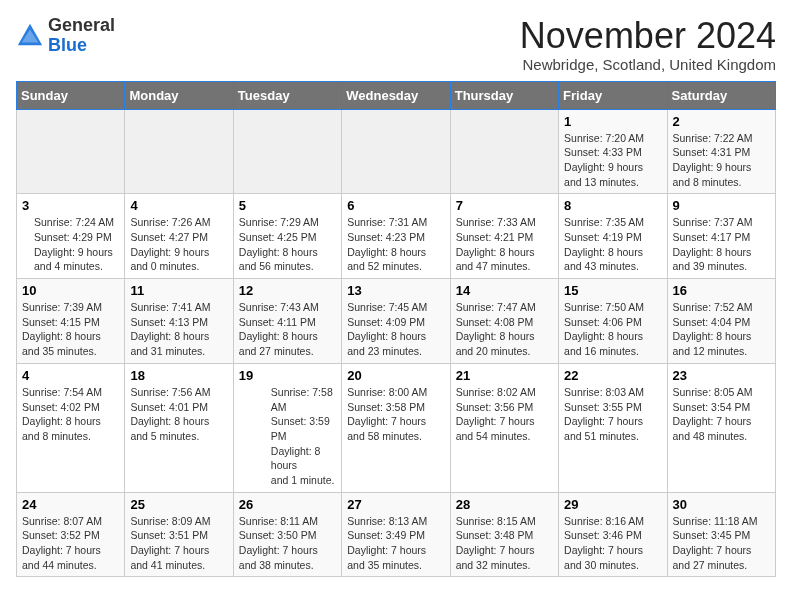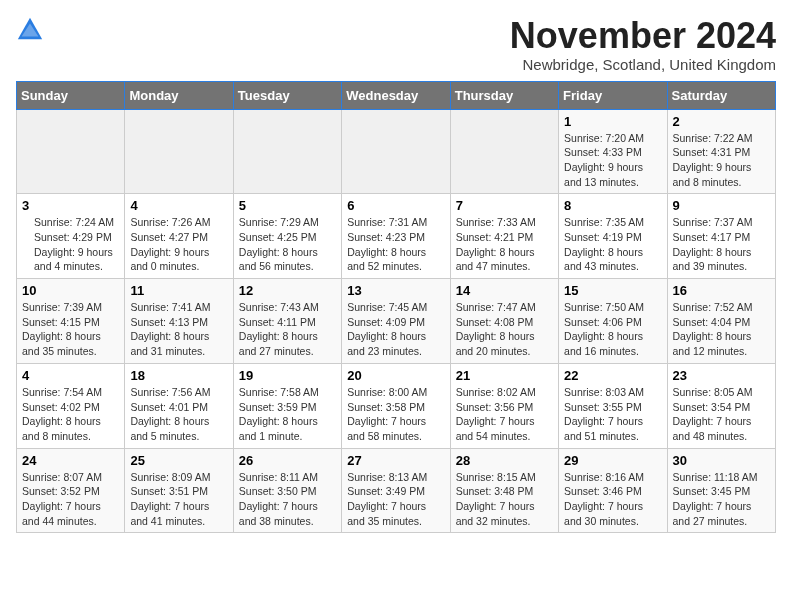--- a/index.html
+++ b/index.html
@@ -30,21 +30,21 @@
     .logo-blue { color: #1a6dcc; }
     .logo-icon {
       width: 28px;
       height: 28px;
     }
     .title-block {
       text-align: right;
     }
     .month-title {
       font-size: 36px;
-      font-weight: bold;
+      font-weight: normal;
       color: #222;
       line-height: 1.1;
     }
     .location {
       font-size: 15px;
       color: #444;
     }
     .calendar {
       width: 100%;
       border-collapse: collapse;
@@ -93,20 +93,24 @@
   </style>
 </head>
 <body>
 
 <div class="header">
   <div class="logo">
     <svg class="logo-icon" viewBox="0 0 30 30" xmlns="http://www.w3.org/2000/svg">
       <polygon points="15,2 28,25 2,25" fill="#2a7de1"></polygon>
       <polygon points="15,8 24,22 6,22" fill="#fff" opacity="0.3"></polygon>
     </svg>
+    <div class="logo-text">
+      <span class="logo-general">General</span><br>
+      <span class="logo-blue">Blue</span>
+    </div>
   </div>
   <div class="title-block">
     <div class="month-title">November 2024</div>
     <div class="location">Newbridge, Scotland, United Kingdom</div>
   </div>
 </div>
 
 <table class="calendar">
   <thead>
     <tr>
@@ -253,21 +257,21 @@
         </td>
         <td>
           <span class="day-num">18</span>
           <div class="day-info" style="white-space: pre-line;">Sunrise: 7:56 AM
 Sunset: 4:01 PM
 Daylight: 8 hours
 and 5 minutes.</div>
         </td>
         <td>
           <span class="day-num">19</span>
-          <div class="day-info" style="white-space: pre-line;">Sunrise: 7:58 AM
+          <div class="day-info" style="white-space: pre-line; margin-left: 32px;">Sunrise: 7:58 AM
 Sunset: 3:59 PM
 Daylight: 8 hours
 and 1 minute.</div>
         </td>
         <td>
           <span class="day-num">20</span>
           <div class="day-info" style="white-space: pre-line;">Sunrise: 8:00 AM
 Sunset: 3:58 PM
 Daylight: 7 hours
 and 58 minutes.</div>

